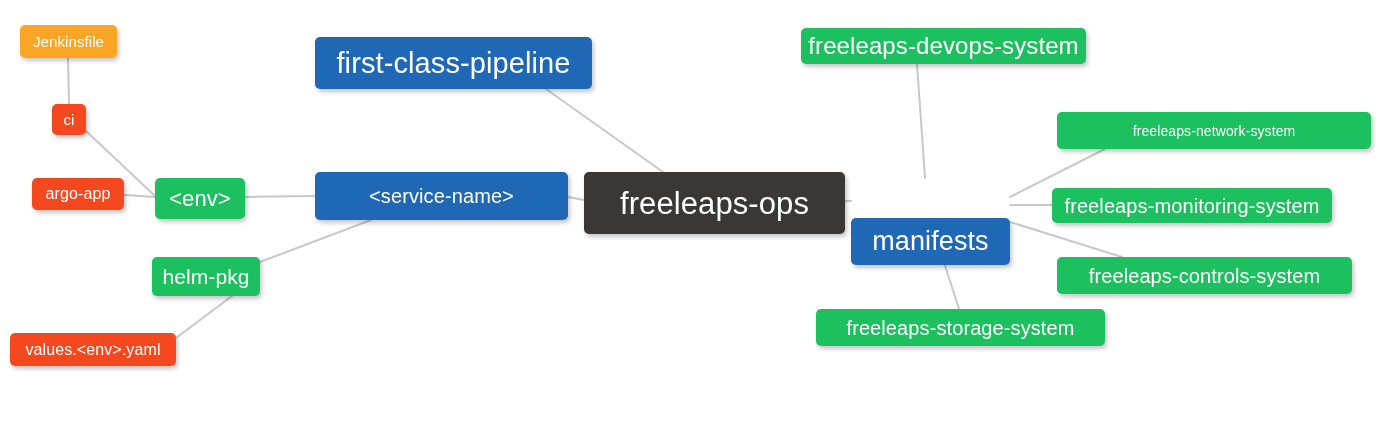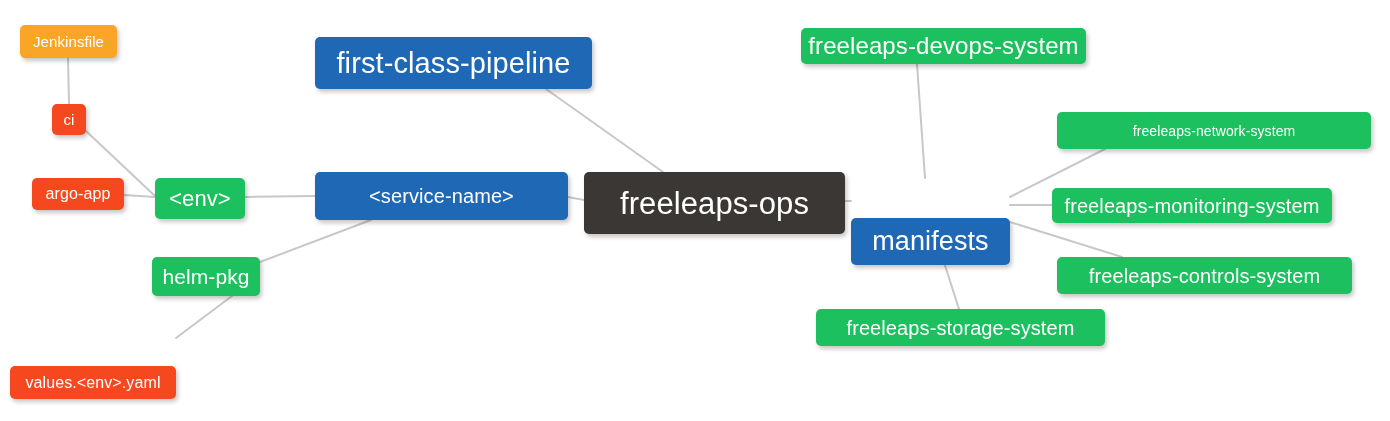--- a/index.html
+++ b/index.html
@@ -78,21 +78,21 @@
       </div>
       <div class="node" style="left: 52px; top: 104px; width: 34px; height: 31px; background: rgb(246, 72, 30); font-size: 15px;">
         <span>ci</span>
       </div>
       <div class="node" style="left: 32px; top: 178px; width: 92px; height: 32px; background: rgb(246, 72, 30); font-size: 16px;">
         <span>argo-app</span>
       </div>
       <div class="node" style="left: 20px; top: 25px; width: 97px; height: 33px; background: rgb(251, 165, 38); font-size: 15px;">
         <span>Jenkinsfile</span>
       </div>
-      <div class="node" style="left: 10px; top: 333px; width: 166px; height: 33px; background: rgb(246, 72, 30); font-size: 16px; margin-top: 33px;">
+      <div class="node" style="left: 10px; top: 333px; width: 166px; height: 33px; background: rgb(246, 72, 30); font-size: 16px;">
         <span>values.&lt;env&gt;.yaml</span>
       </div>
       <div class="node" style="left: 801px; top: 28px; width: 285px; height: 36px; background: rgb(29, 192, 94); font-size: 24px;">
         <span>freeleaps-devops-system</span>
       </div>
       <div class="node" style="left: 1057px; top: 112px; width: 314px; height: 37px; background: rgb(29, 192, 94); font-size: 14px;">
         <span>freeleaps-network-system</span>
       </div>
       <div class="node" style="left: 1052px; top: 188px; width: 280px; height: 35px; background: rgb(29, 192, 94); font-size: 20px;">
         <span>freeleaps-monitoring-system</span>

